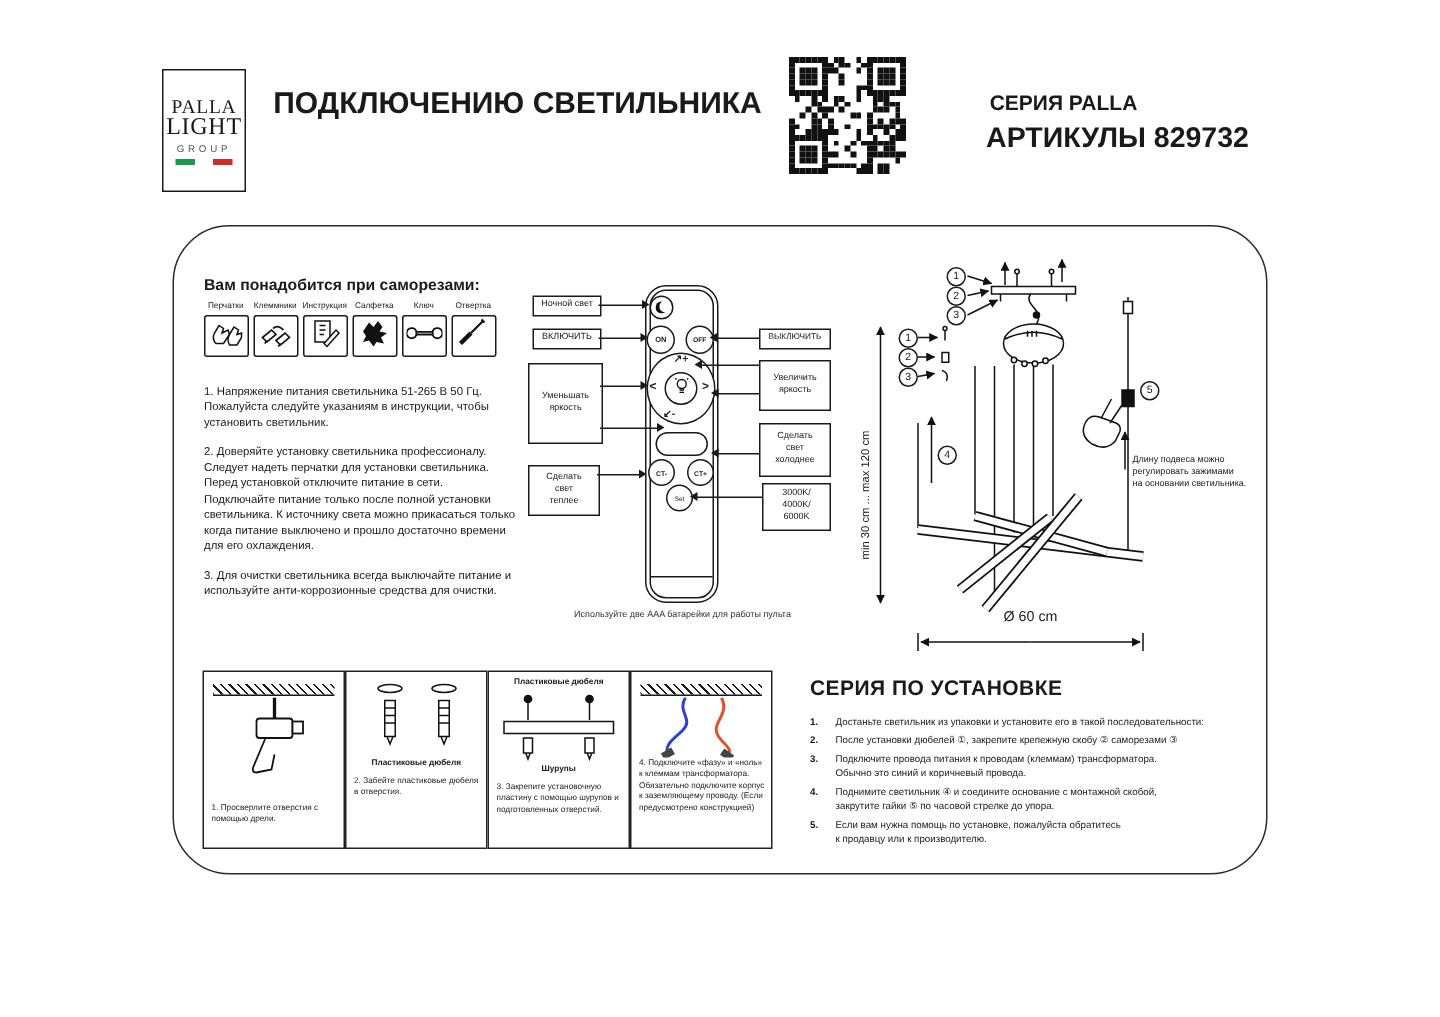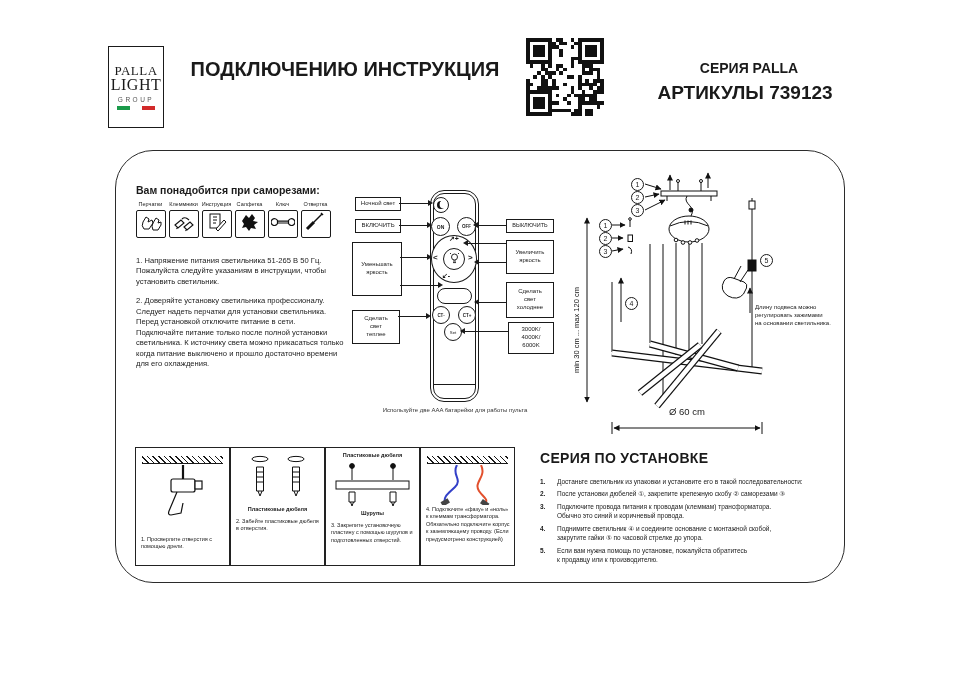--- a/index.html
+++ b/index.html
@@ -13,21 +13,21 @@
             display:flex;flex-direction:column;align-items:center;justify-content:center;
             font-family:"Liberation Serif",serif;background:#fff}
   .logo-l1{font-size:13px;letter-spacing:.5px;line-height:1}
   .logo-l2{font-size:16px;letter-spacing:.5px;line-height:1.05}
   .logo-l3{font-size:6.5px;letter-spacing:2.5px;margin-top:2px;color:#555;font-family:"Liberation Sans",sans-serif}
   .logo-flag{width:38px;height:4px;margin-top:3px;display:flex}
   .logo-flag i{flex:1}
   .hdr-title{left:170px;top:58px;width:350px;text-align:center;font-weight:bold;font-size:20px;line-height:1.18}
   .qr{left:526px;top:38px;width:78px;height:78px;position:absolute;background:#fff}
   .qr i{position:absolute;background:#111}
-  .hdr-series{left:644px;top:60px;width:210px;text-align:center;font-weight:bold;font-size:14px}
+  .hdr-series{left:604px;top:60px;width:210px;text-align:center;font-weight:bold;font-size:14px}
   .hdr-art{left:628px;top:82px;width:234px;text-align:center;font-weight:bold;font-size:19px}
 
   
   .panel{left:115px;top:150px;width:728px;height:431px;border:1.5px solid #2b2b2b;border-radius:38px;background:#fff}
 
   .tools-h{left:136px;top:184px;font-size:10.5px;font-weight:bold}
   .tool-cell{position:absolute;top:201px;width:31px;text-align:center}
   .tool-lbl{font-size:5.5px;line-height:1.1;height:8px;overflow:hidden}
   .tool-box{width:28px;height:26px;border:1.5px solid #1a1a1a;border-radius:2px;margin:1px auto 0;
             display:flex;align-items:center;justify-content:center;background:#fff}
@@ -89,21 +89,21 @@
     <span class="logo-l2">LIGHT</span>
     <span class="logo-l3">GROUP</span>
     <span class="logo-flag">
         <i style="background: rgb(26, 154, 74);"></i>
         <i style="background: rgb(255, 255, 255);"></i>
         <i style="background: rgb(210, 42, 42);"></i>
       </span>
   </div>
 
   <div class="abs hdr-title">
-    <div>ПОДКЛЮЧЕНИЮ ИНСТРУКЦИЯ</div>
+    <div>ПОДКЛЮЧЕНИЮ СВЕТИЛЬНИКА</div>
   </div>
 
   <div class="qr">
       <i style="left:0px;top:0px;width:3.7142857142857144px;height:3.7142857142857144px"></i>
       <i style="left:3.7142857142857144px;top:0px;width:3.7142857142857144px;height:3.7142857142857144px"></i>
       <i style="left:7.428571428571429px;top:0px;width:3.7142857142857144px;height:3.7142857142857144px"></i>
       <i style="left:11.142857142857142px;top:0px;width:3.7142857142857144px;height:3.7142857142857144px"></i>
       <i style="left:14.857142857142858px;top:0px;width:3.7142857142857144px;height:3.7142857142857144px"></i>
       <i style="left:18.571428571428573px;top:0px;width:3.7142857142857144px;height:3.7142857142857144px"></i>
       <i style="left:22.285714285714285px;top:0px;width:3.7142857142857144px;height:3.7142857142857144px"></i>
@@ -320,21 +320,21 @@
       <i style="left:18.571428571428573px;top:74.28571428571429px;width:3.7142857142857144px;height:3.7142857142857144px"></i>
       <i style="left:22.285714285714285px;top:74.28571428571429px;width:3.7142857142857144px;height:3.7142857142857144px"></i>
       <i style="left:44.57142857142857px;top:74.28571428571429px;width:3.7142857142857144px;height:3.7142857142857144px"></i>
       <i style="left:48.285714285714285px;top:74.28571428571429px;width:3.7142857142857144px;height:3.7142857142857144px"></i>
       <i style="left:52px;top:74.28571428571429px;width:3.7142857142857144px;height:3.7142857142857144px"></i>
       <i style="left:59.42857142857143px;top:74.28571428571429px;width:3.7142857142857144px;height:3.7142857142857144px"></i>
       <i style="left:63.142857142857146px;top:74.28571428571429px;width:3.7142857142857144px;height:3.7142857142857144px"></i>
     </div>
 
   <div class="abs hdr-series">СЕРИЯ PALLA</div>
-  <div class="abs hdr-art">АРТИКУЛЫ 739123</div>
+  <div class="abs hdr-art">АРТИКУЛЫ 829732</div>
 
   <div class="abs panel"></div>
 
   <div class="abs tools-h">Вам понадобится при саморезами:</div>
 
   <div class="tool-cell" style="left:135px">
     <div class="tool-lbl">Перчатки</div>
     <div class="tool-box">
         <span>
       <svg width="24" height="20" viewBox="0 0 24 20">
@@ -405,20 +405,21 @@
               <path d="M10 10 L18 2" stroke-width="1.4"></path>
       <path d="M17 1 l2 2" stroke-width="1.4"></path>
             </g>
           </svg></span>
       </div>
   </div>
 
   <div class="abs notes">
     <p>1. Напряжение питания светильника 51-265 В 50 Гц. Пожалуйста следуйте указаниям в инструкции, чтобы установить светильник.</p>
     <p>2. Доверяйте установку светильника профессионалу. Следует надеть перчатки для установки светильника. Перед установкой отключите питание в сети. Подключайте питание только после полной установки светильника. К источнику света можно прикасаться только когда питание выключено и прошло достаточно времени для его охлаждения.</p>
+    <p>3. Для очистки светильника всегда выключайте питание и используйте анти-коррозионные средства для очистки.</p>
   </div>
 
   <div class="abs remote">
     <div class="remote-inner"></div>
     <div class="remote-split"></div>
   </div>
 
   <div class="btn" style="left:433px;top:197px;width:14px;height:14px">
     <span class="moon"></span>
     </div>

